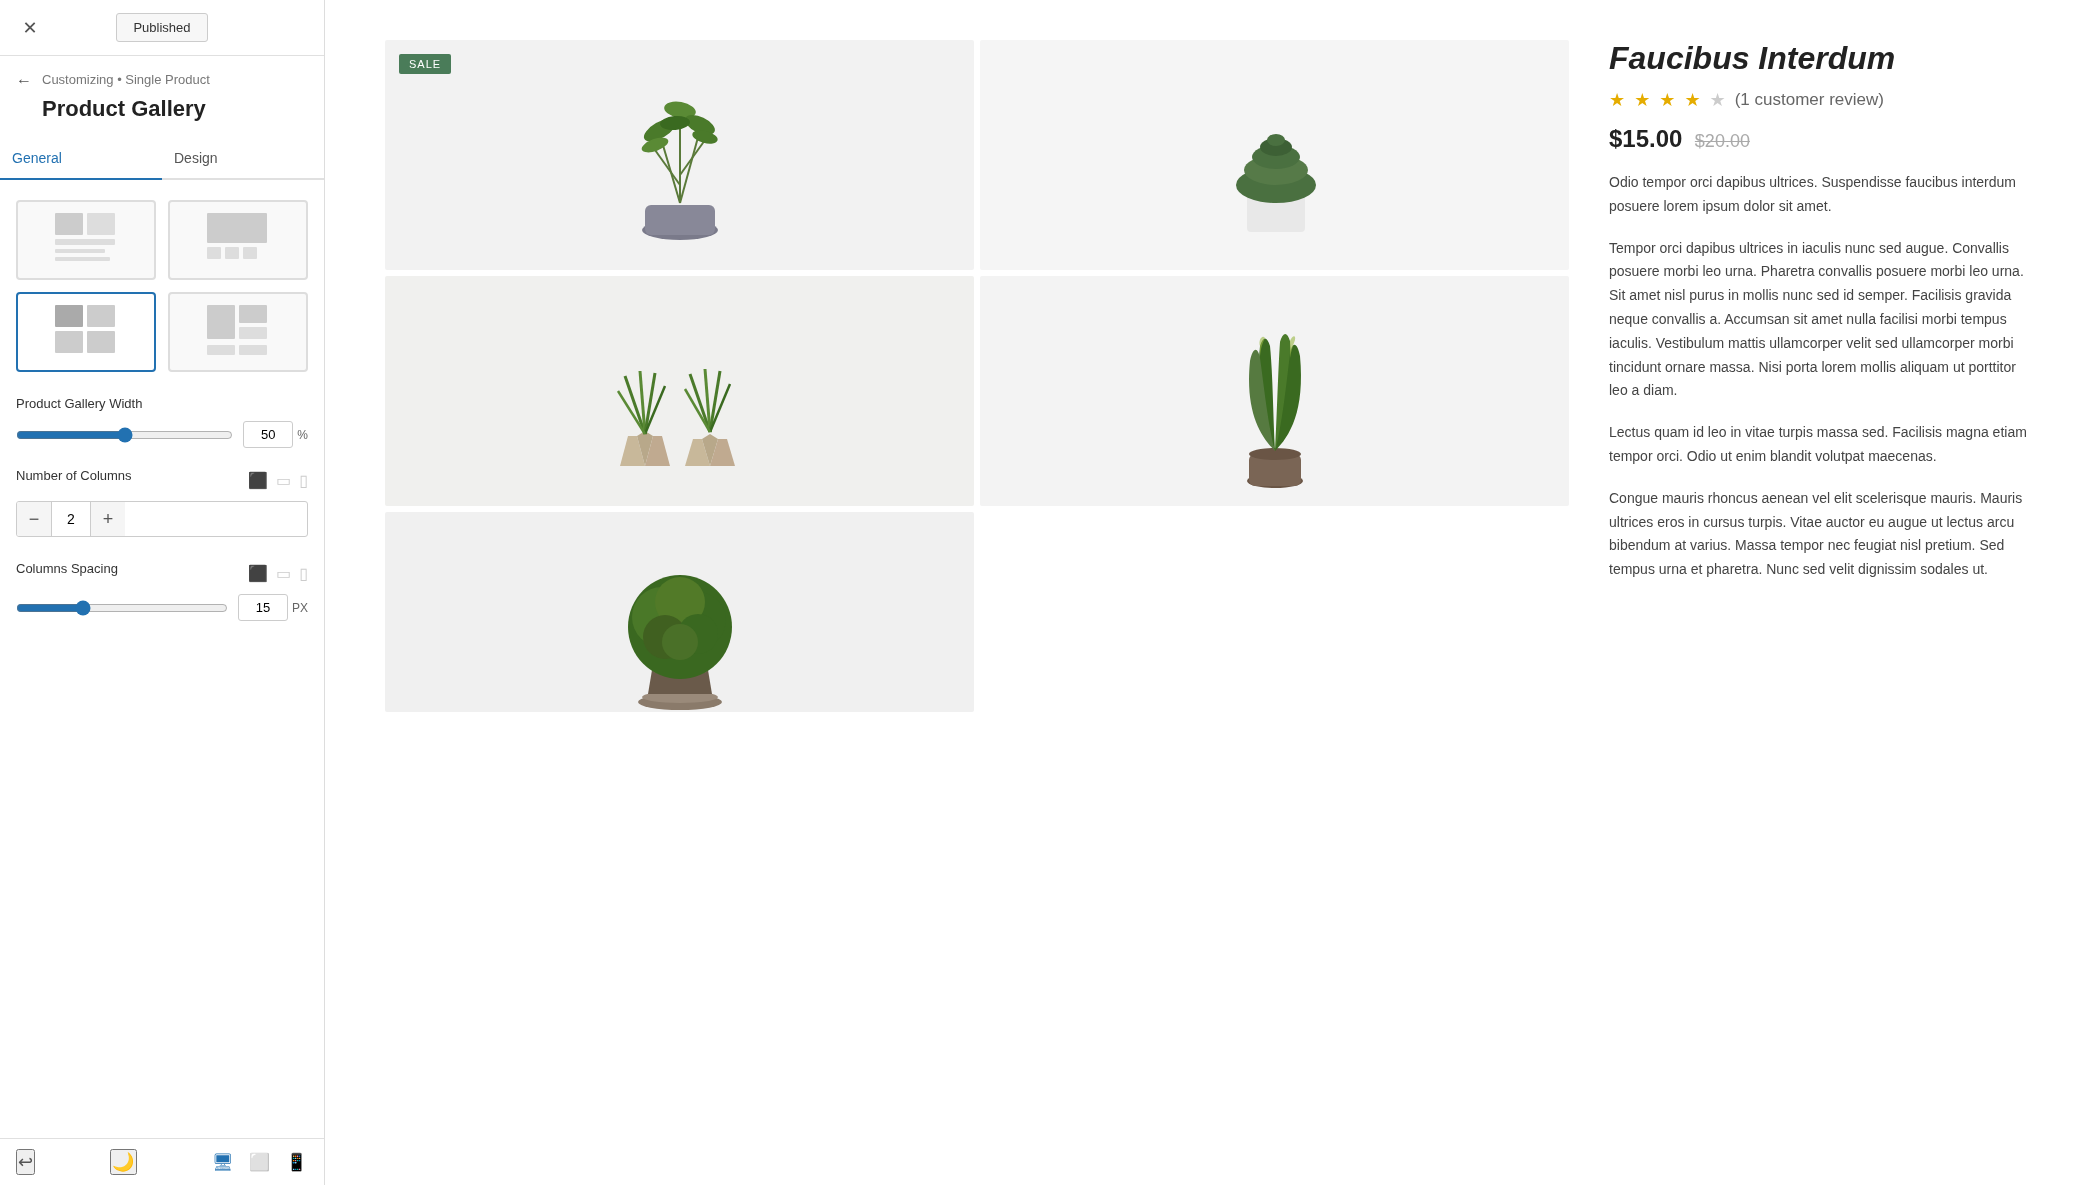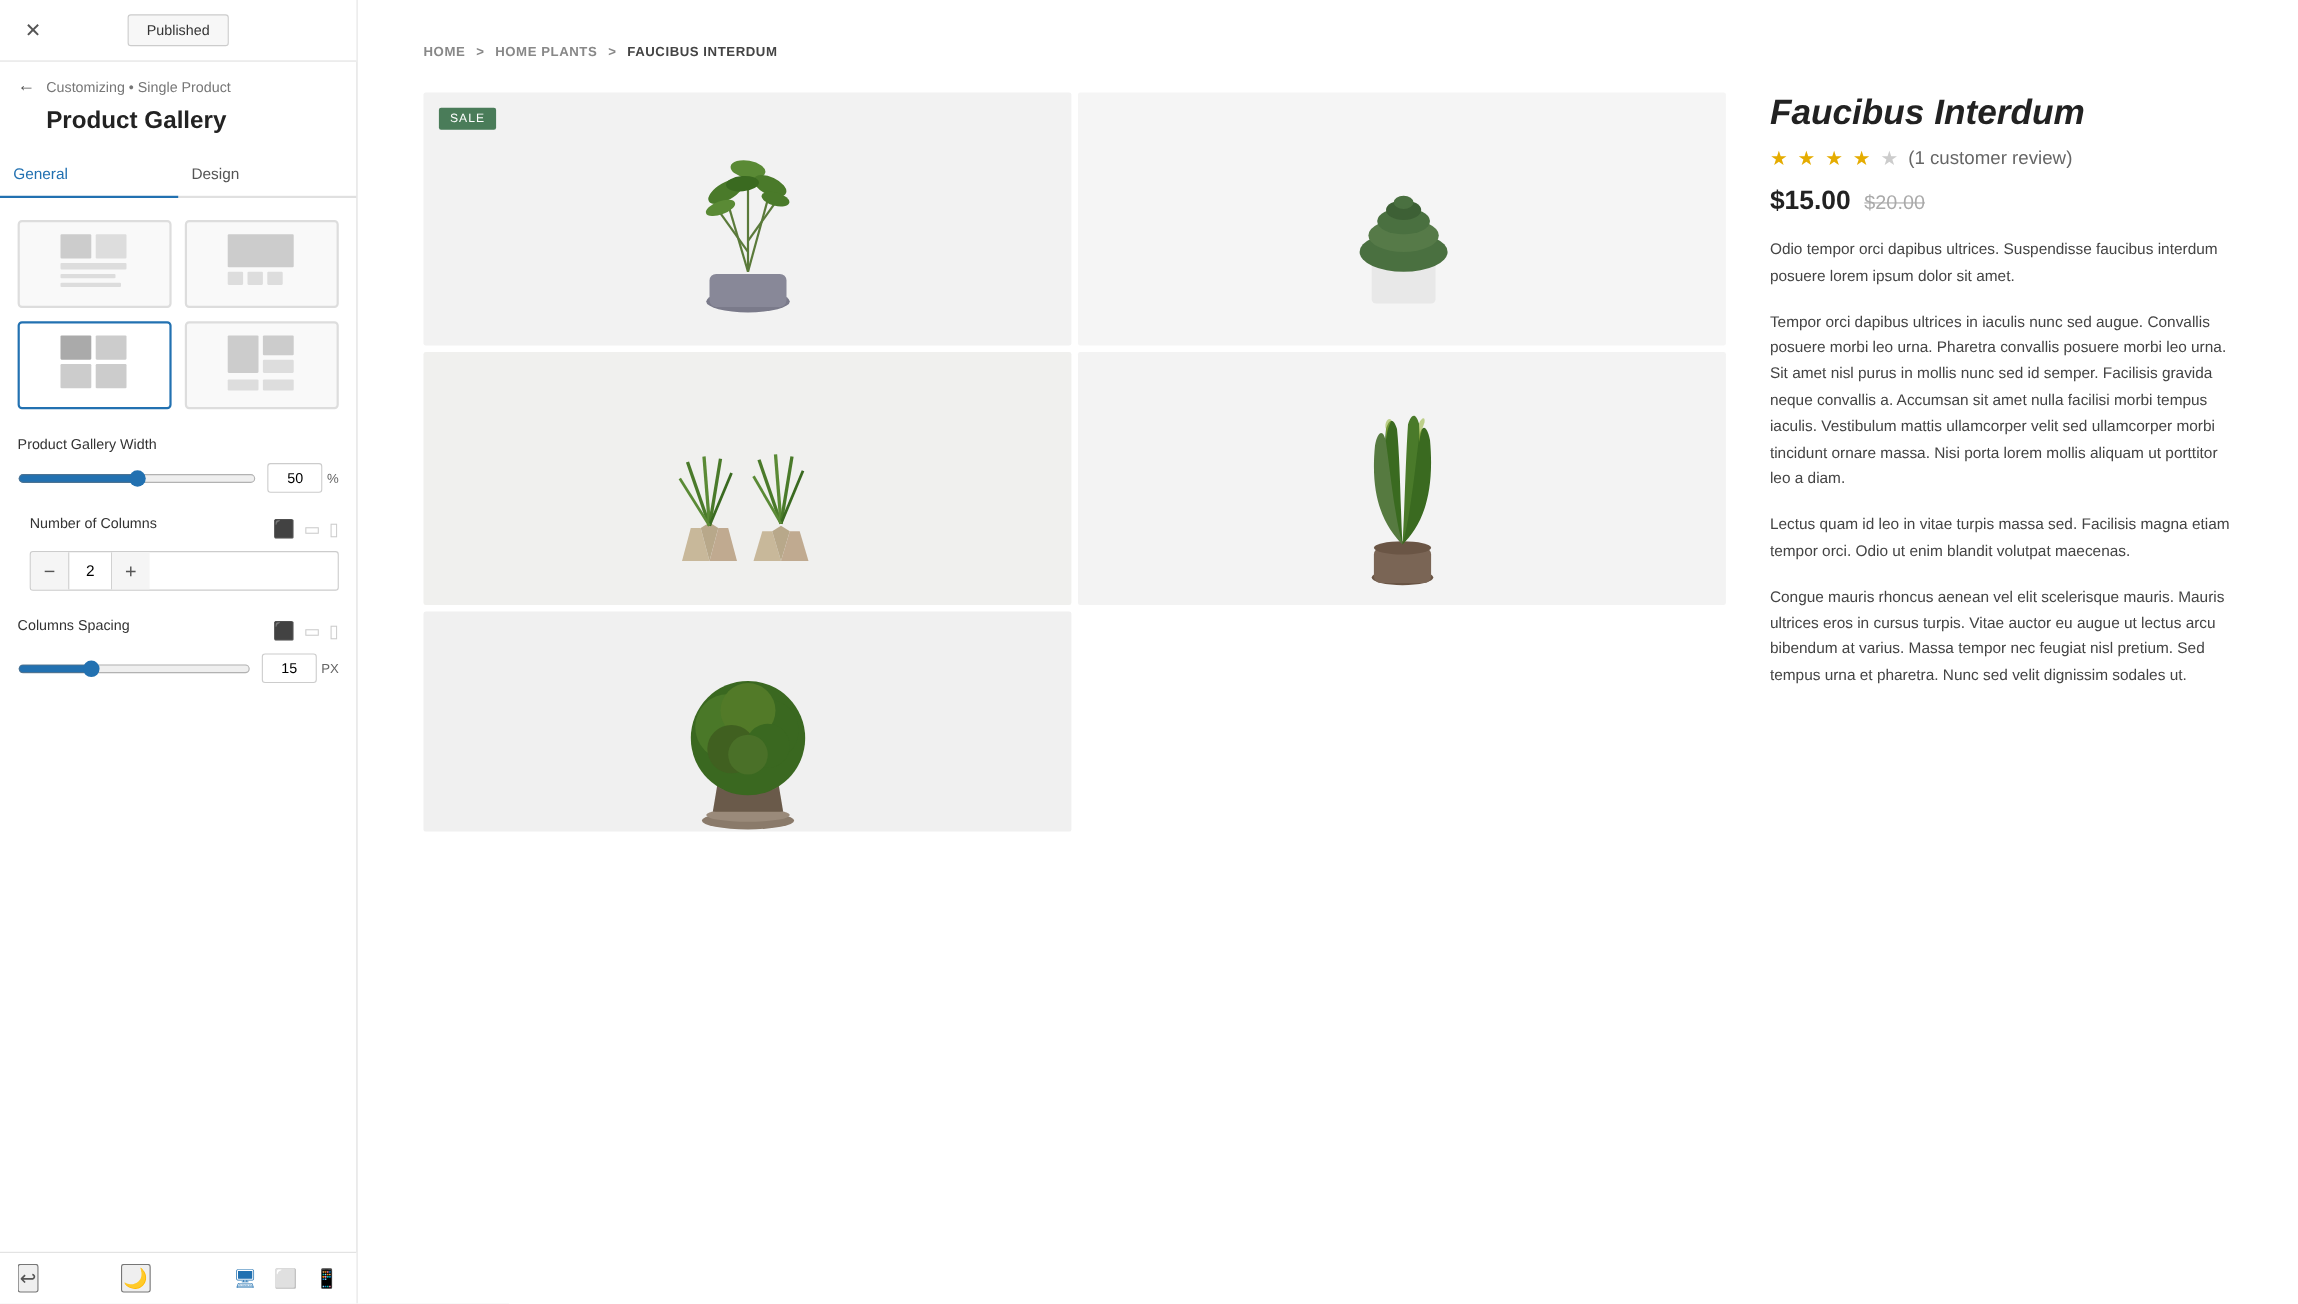--- a/index.html
+++ b/index.html
@@ -147,21 +147,21 @@
       width: 50px; text-align: center;
       border: 1px solid #ccc; border-radius: 3px; padding: 5px 4px;
       font-size: 13px;
     }
 
     .unit-label {
       font-size: 12px; color: #666;
     }
 
     
-    .columns-section { margin-bottom: 24px; margin-left: 11px; }
+    .columns-section { margin-bottom: 24px; }
 
     .columns-header {
       display: flex; align-items: center; justify-content: space-between; margin-bottom: 8px;
     }
 
     .device-icons {
       display: flex; gap: 8px;
     }
 
     .device-icon {
@@ -410,27 +410,20 @@
       <span class="device-bottom-icon active">🖥</span>
       <span class="device-bottom-icon">⬜</span>
       <span class="device-bottom-icon">📱</span>
     </div>
   </div>
 
 </div>
 
 <div id="preview">
 
-  <div id="product-breadcrumb">
-    <span>HOME</span>
-    <span class="sep">&gt;</span>
-    <span>HOME PLANTS</span>
-    <span class="sep">&gt;</span>
-    <span class="current">FAUCIBUS INTERDUM</span>
-  </div>
 
   <div id="product-area">
 
     <div id="gallery-area">
       <div class="gallery-grid">
 
         <div class="gallery-cell p1" style="height:230px;">
           <div class="sale-badge">SALE</div>
           <svg width="160" height="200" viewBox="0 0 160 200" xmlns="http://www.w3.org/2000/svg">
 

